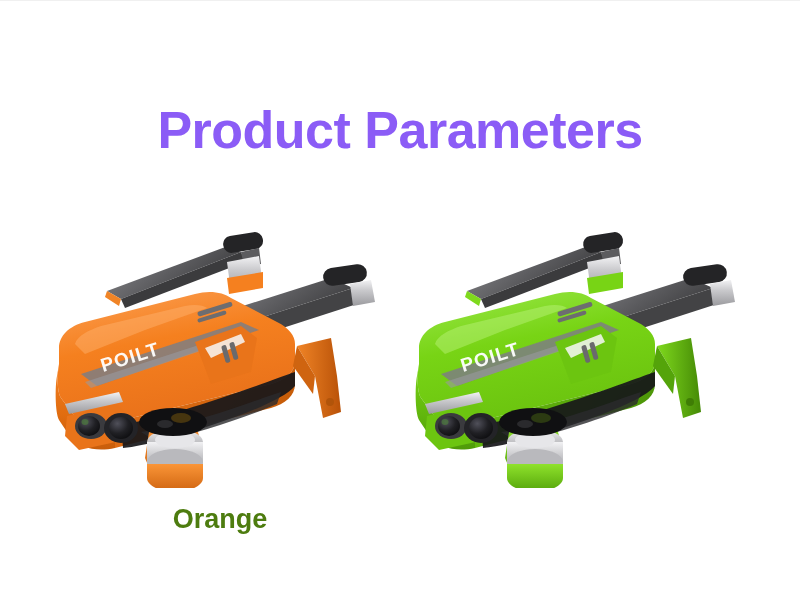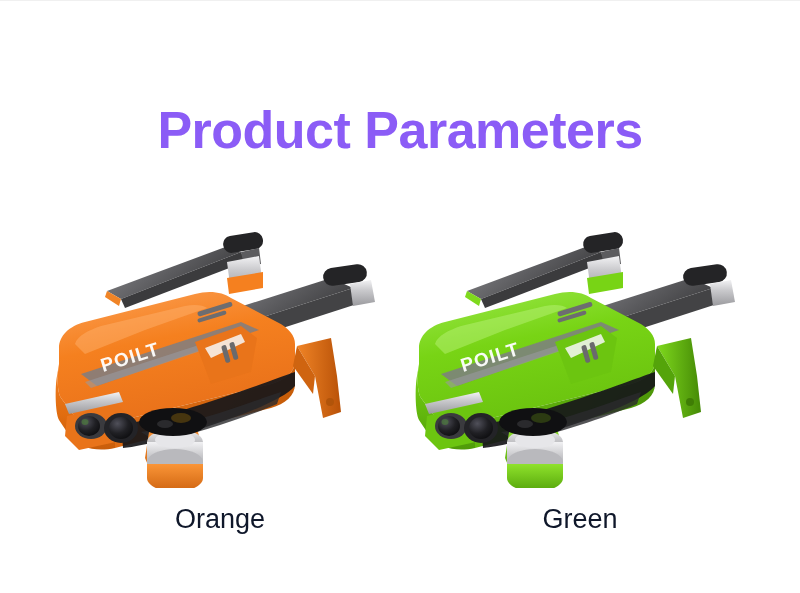--- a/index.html
+++ b/index.html
@@ -58,22 +58,22 @@
     position: relative;
   }
   .product-figure svg {
     display: block;
     width: 350px;
     height: 262px;
   }
   .product-label {
     margin-top: 18px;
     font-size: 27px;
-    font-weight: 400;
-    color: #0f172a;
+    font-weight: 700;
+    color: #4d7c0f;
     text-align: center;
     font-family: "Liberation Sans", sans-serif;
     line-height: 1;
   }
   .logo-text {
     font-family: "Liberation Sans", sans-serif;
     font-weight: 700;
     letter-spacing: 1.2px;
   }
 </style>
@@ -338,17 +338,16 @@
             <ellipse cx="130" cy="214" rx="20" ry="8" fill="#e6e6e9"></ellipse>
           </g>
 
           <g>
             <ellipse cx="128" cy="196" rx="34" ry="14" fill="#101012"></ellipse>
             <ellipse cx="136" cy="192" rx="10" ry="5" fill="#2c3a12"></ellipse>
             <ellipse cx="120" cy="198" rx="8" ry="4" fill="#2a2a2d"></ellipse>
           </g>
         </svg>
       </div>
-      <div class="product-label">Green</div>
     </div>
 
   </div>
 </div>
 
 </body></html>

